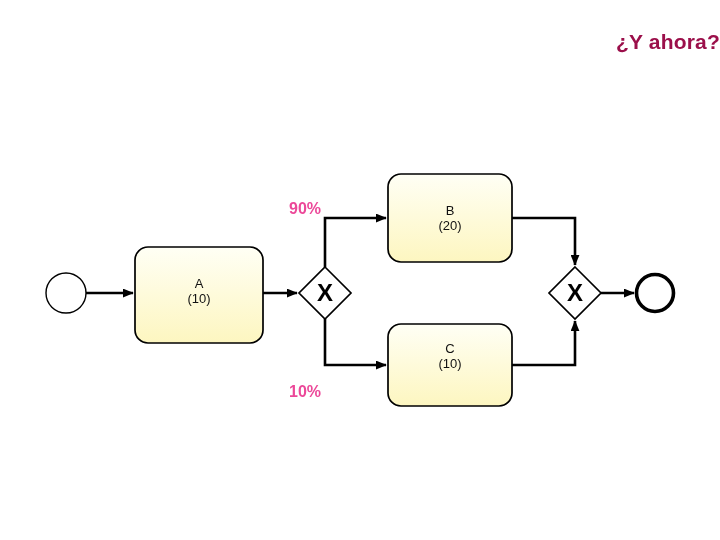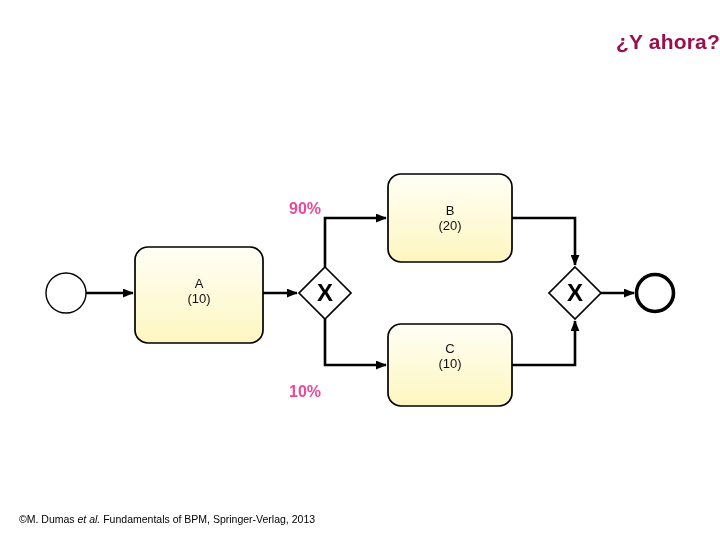--- a/index.html
+++ b/index.html
@@ -142,15 +142,14 @@
   <div class="node-label" style="left:388px; top:341px; width:124px;"><span>C</span><br><span>(10)</span></div>
 
   <div class="gateway-glyph" style="left:311px; top:281px; width:28px;">X</div>
 
   <div class="gateway-glyph" style="left:561px; top:281px; width:28px;">X</div>
 
   <div class="flow-label" style="left:289px; top:200px;">90%</div>
 
   <div class="flow-label" style="left:289px; top:357px;margin-top:26px;">10%</div>
 
-  <div id="footer"><span>©</span><span>M. Dumas </span><span class="ital">et al.</span><span> Fundamentals of BPM, Springer-Verlag, 2013</span></div>
 
 </div>
 
 </body></html>

